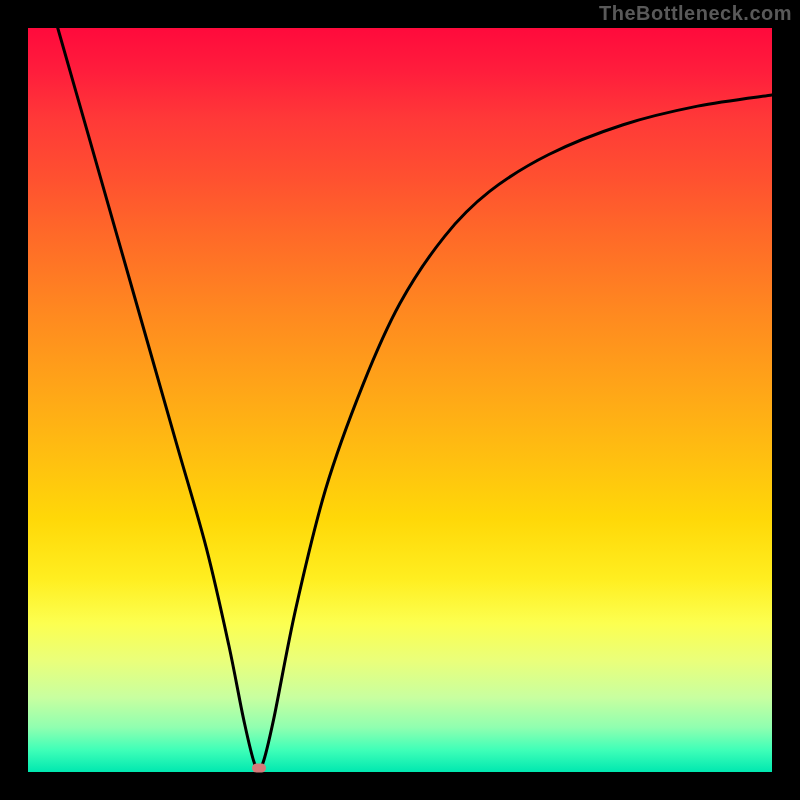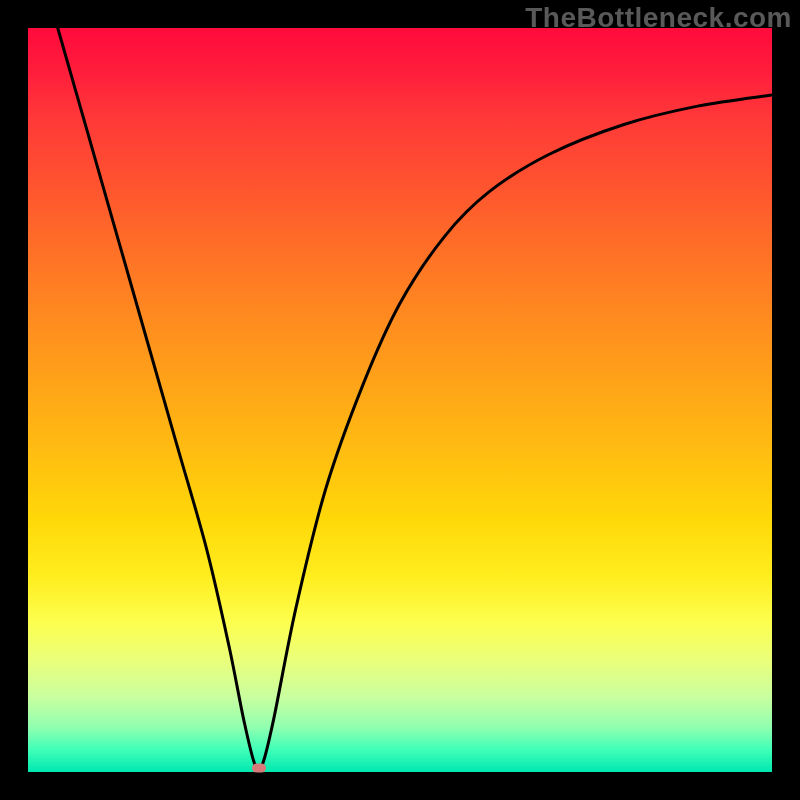--- a/index.html
+++ b/index.html
@@ -9,21 +9,21 @@
     background: #000;
     position: relative;
     font-family: Arial, sans-serif;
     overflow: hidden;
   }
   .watermark {
     position: absolute;
     top: 2px;
     right: 8px;
     color: #595959;
-    font-size: 28px;
+    font-size: 20px;
     font-weight: bold;
     letter-spacing: 0.5px;
     z-index: 10;
   }
   .plot-area {
     position: absolute;
     left: 28px;
     top: 28px;
     width: 744px;
     height: 744px;

